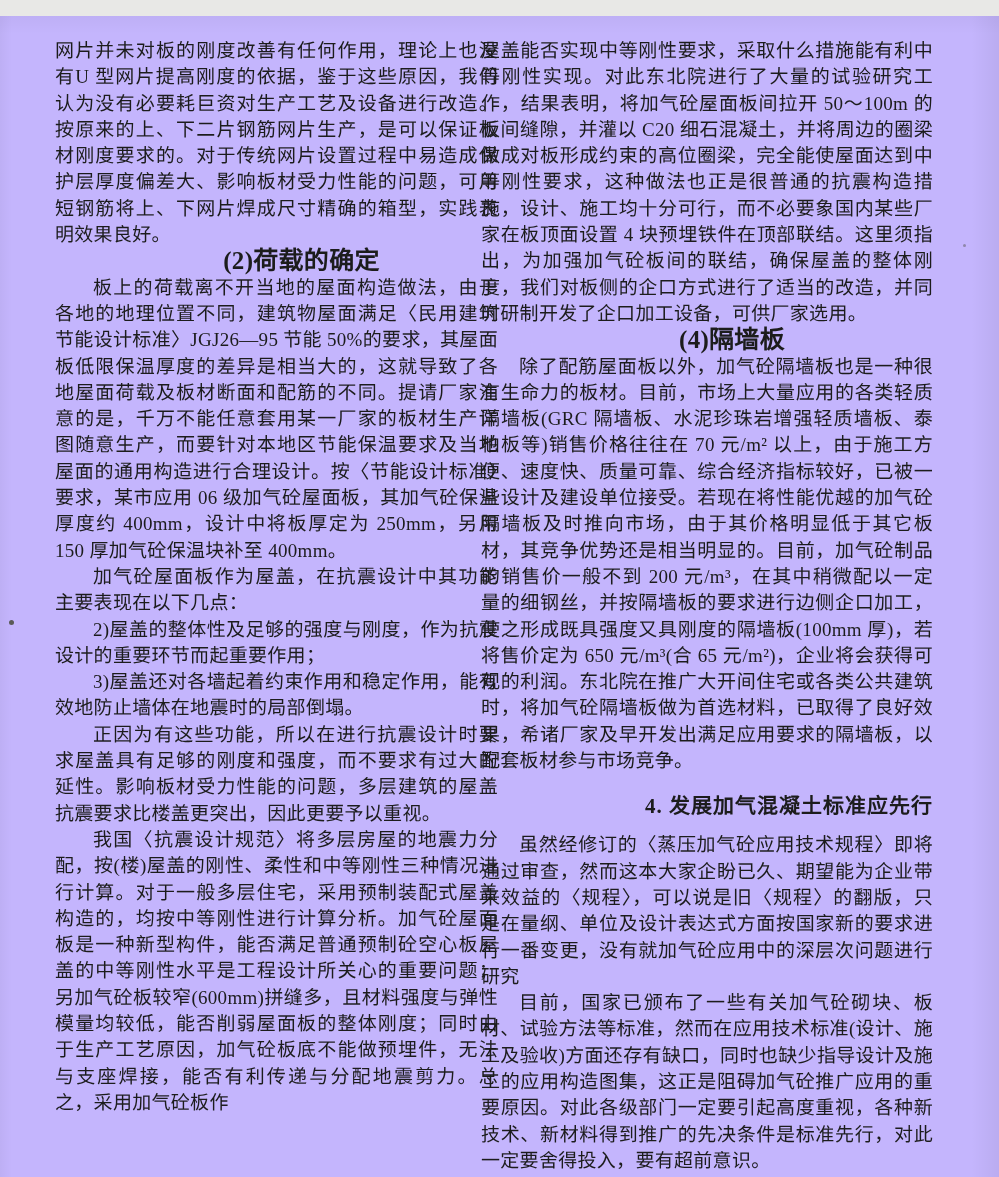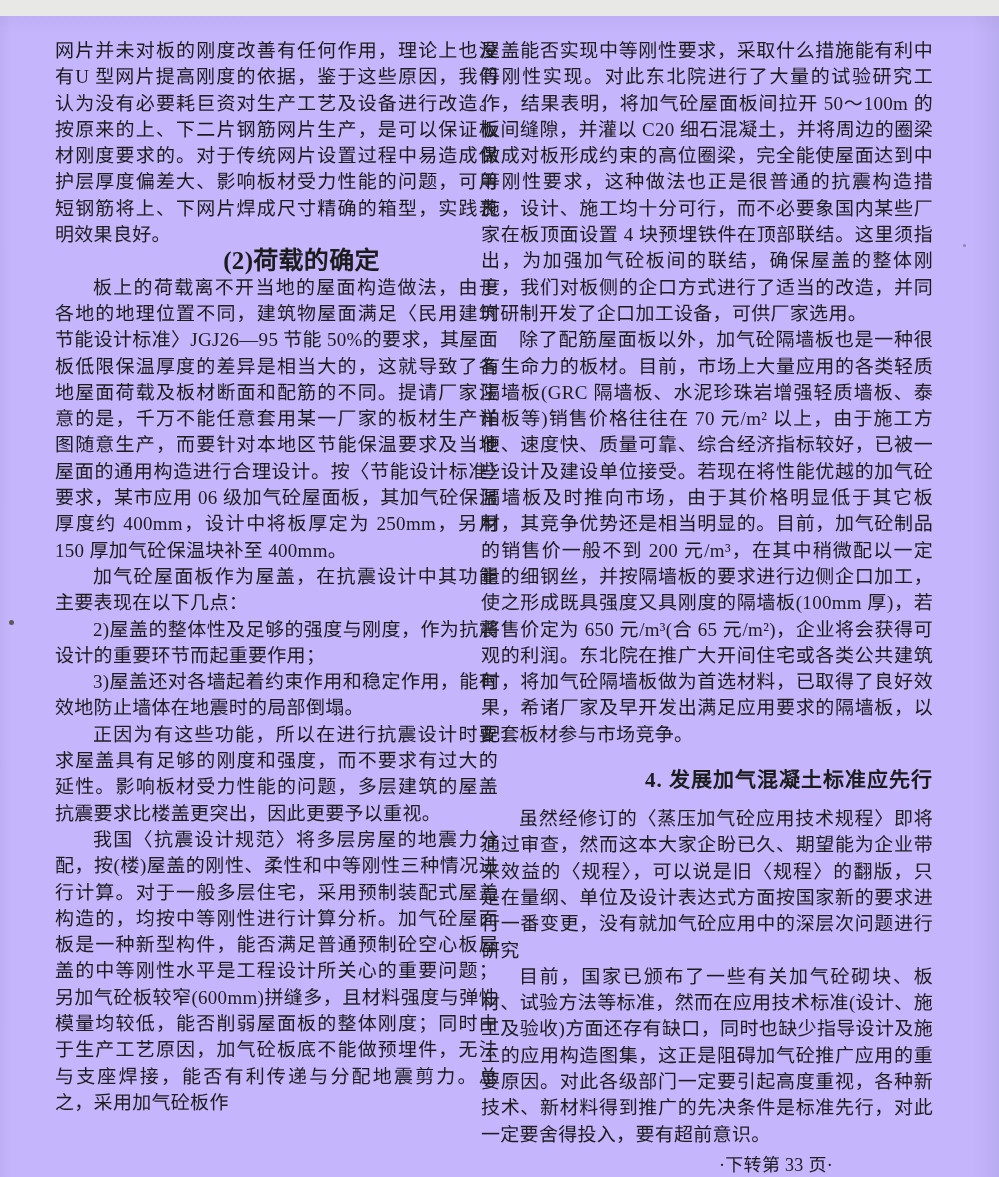--- a/index.html
+++ b/index.html
@@ -65,20 +65,21 @@
     <p class="para">板上的荷载离不开当地的屋面构造做法，由于各地的地理位置不同，建筑物屋面满足〈民用建筑节能设计标准〉JGJ26—95 节能 50%的要求，其屋面板低限保温厚度的差异是相当大的，这就导致了各地屋面荷载及板材断面和配筋的不同。提请厂家注意的是，千万不能任意套用某一厂家的板材生产详图随意生产，而要针对本地区节能保温要求及当地屋面的通用构造进行合理设计。按〈节能设计标准〉要求，某市应用 06 级加气砼屋面板，其加气砼保温厚度约 400mm，设计中将板厚定为 250mm，另用 150 厚加气砼保温块补至 400mm。</p>
     <p class="para">加气砼屋面板作为屋盖，在抗震设计中其功能主要表现在以下几点：</p>
     <p class="para">2)屋盖的整体性及足够的强度与刚度，作为抗震设计的重要环节而起重要作用；</p>
     <p class="para">3)屋盖还对各墙起着约束作用和稳定作用，能有效地防止墙体在地震时的局部倒塌。</p>
     <p class="para">正因为有这些功能，所以在进行抗震设计时要求屋盖具有足够的刚度和强度，而不要求有过大的延性。影响板材受力性能的问题，多层建筑的屋盖抗震要求比楼盖更突出，因此更要予以重视。</p>
     <p class="para">我国〈抗震设计规范〉将多层房屋的地震力分配，按(楼)屋盖的刚性、柔性和中等刚性三种情况进行计算。对于一般多层住宅，采用预制装配式屋盖构造的，均按中等刚性进行计算分析。加气砼屋面板是一种新型构件，能否满足普通预制砼空心板屋盖的中等刚性水平是工程设计所关心的重要问题；另加气砼板较窄(600mm)拼缝多，且材料强度与弹性模量均较低，能否削弱屋面板的整体刚度；同时由于生产工艺原因，加气砼板底不能做预埋件，无法与支座焊接，能否有利传递与分配地震剪力。总之，采用加气砼板作</p>
   </div>
 
   <div class="col col-right">
     <p class="para cont">屋盖能否实现中等刚性要求，采取什么措施能有利中等刚性实现。对此东北院进行了大量的试验研究工作，结果表明，将加气砼屋面板间拉开 50～100m 的板间缝隙，并灌以 C20 细石混凝土，并将周边的圈梁做成对板形成约束的高位圈梁，完全能使屋面达到中等刚性要求，这种做法也正是很普通的抗震构造措施，设计、施工均十分可行，而不必要象国内某些厂家在板顶面设置 4 块预埋铁件在顶部联结。这里须指出，为加强加气砼板间的联结，确保屋盖的整体刚度，我们对板侧的企口方式进行了适当的改造，并同时研制开发了企口加工设备，可供厂家选用。</p>
+    <h3 class="sub-heading">(4)隔墙板</h3>
     <p class="para">除了配筋屋面板以外，加气砼隔墙板也是一种很有生命力的板材。目前，市场上大量应用的各类轻质隔墙板(GRC 隔墙板、水泥珍珠岩增强轻质墙板、泰柏板等)销售价格往往在 70 元/m² 以上，由于施工方便、速度快、质量可靠、综合经济指标较好，已被一些设计及建设单位接受。若现在将性能优越的加气砼隔墙板及时推向市场，由于其价格明显低于其它板材，其竞争优势还是相当明显的。目前，加气砼制品的销售价一般不到 200 元/m³，在其中稍微配以一定量的细钢丝，并按隔墙板的要求进行边侧企口加工，使之形成既具强度又具刚度的隔墙板(100mm 厚)，若将售价定为 650 元/m³(合 65 元/m²)，企业将会获得可观的利润。东北院在推广大开间住宅或各类公共建筑时，将加气砼隔墙板做为首选材料，已取得了良好效果，希诸厂家及早开发出满足应用要求的隔墙板，以配套板材参与市场竞争。</p>
     <h2 class="section-heading">4. 发展加气混凝土标准应先行</h2>
     <p class="para">虽然经修订的〈蒸压加气砼应用技术规程〉即将通过审查，然而这本大家企盼已久、期望能为企业带来效益的〈规程〉，可以说是旧〈规程〉的翻版，只是在量纲、单位及设计表达式方面按国家新的要求进行一番变更，没有就加气砼应用中的深层次问题进行研究</p>
     <p class="para">目前，国家已颁布了一些有关加气砼砌块、板材、试验方法等标准，然而在应用技术标准(设计、施工及验收)方面还存有缺口，同时也缺少指导设计及施工的应用构造图集，这正是阻碍加气砼推广应用的重要原因。对此各级部门一定要引起高度重视，各种新技术、新材料得到推广的先决条件是标准先行，对此一定要舍得投入，要有超前意识。</p>
     <div class="continuation-note">·下转第 33 页·</div>
 
   </div>
 
   <span class="scan-speck speck-1"></span>
   <span class="scan-speck speck-2"></span>

